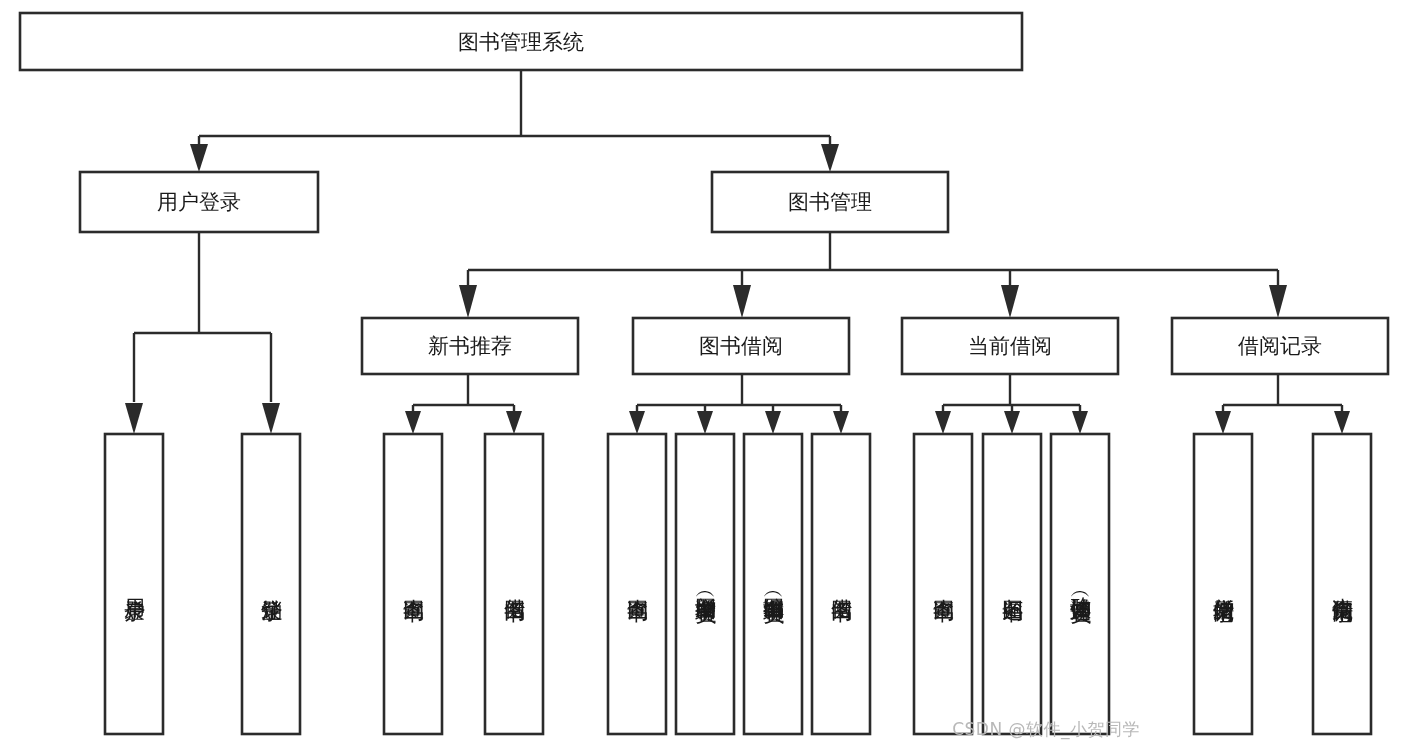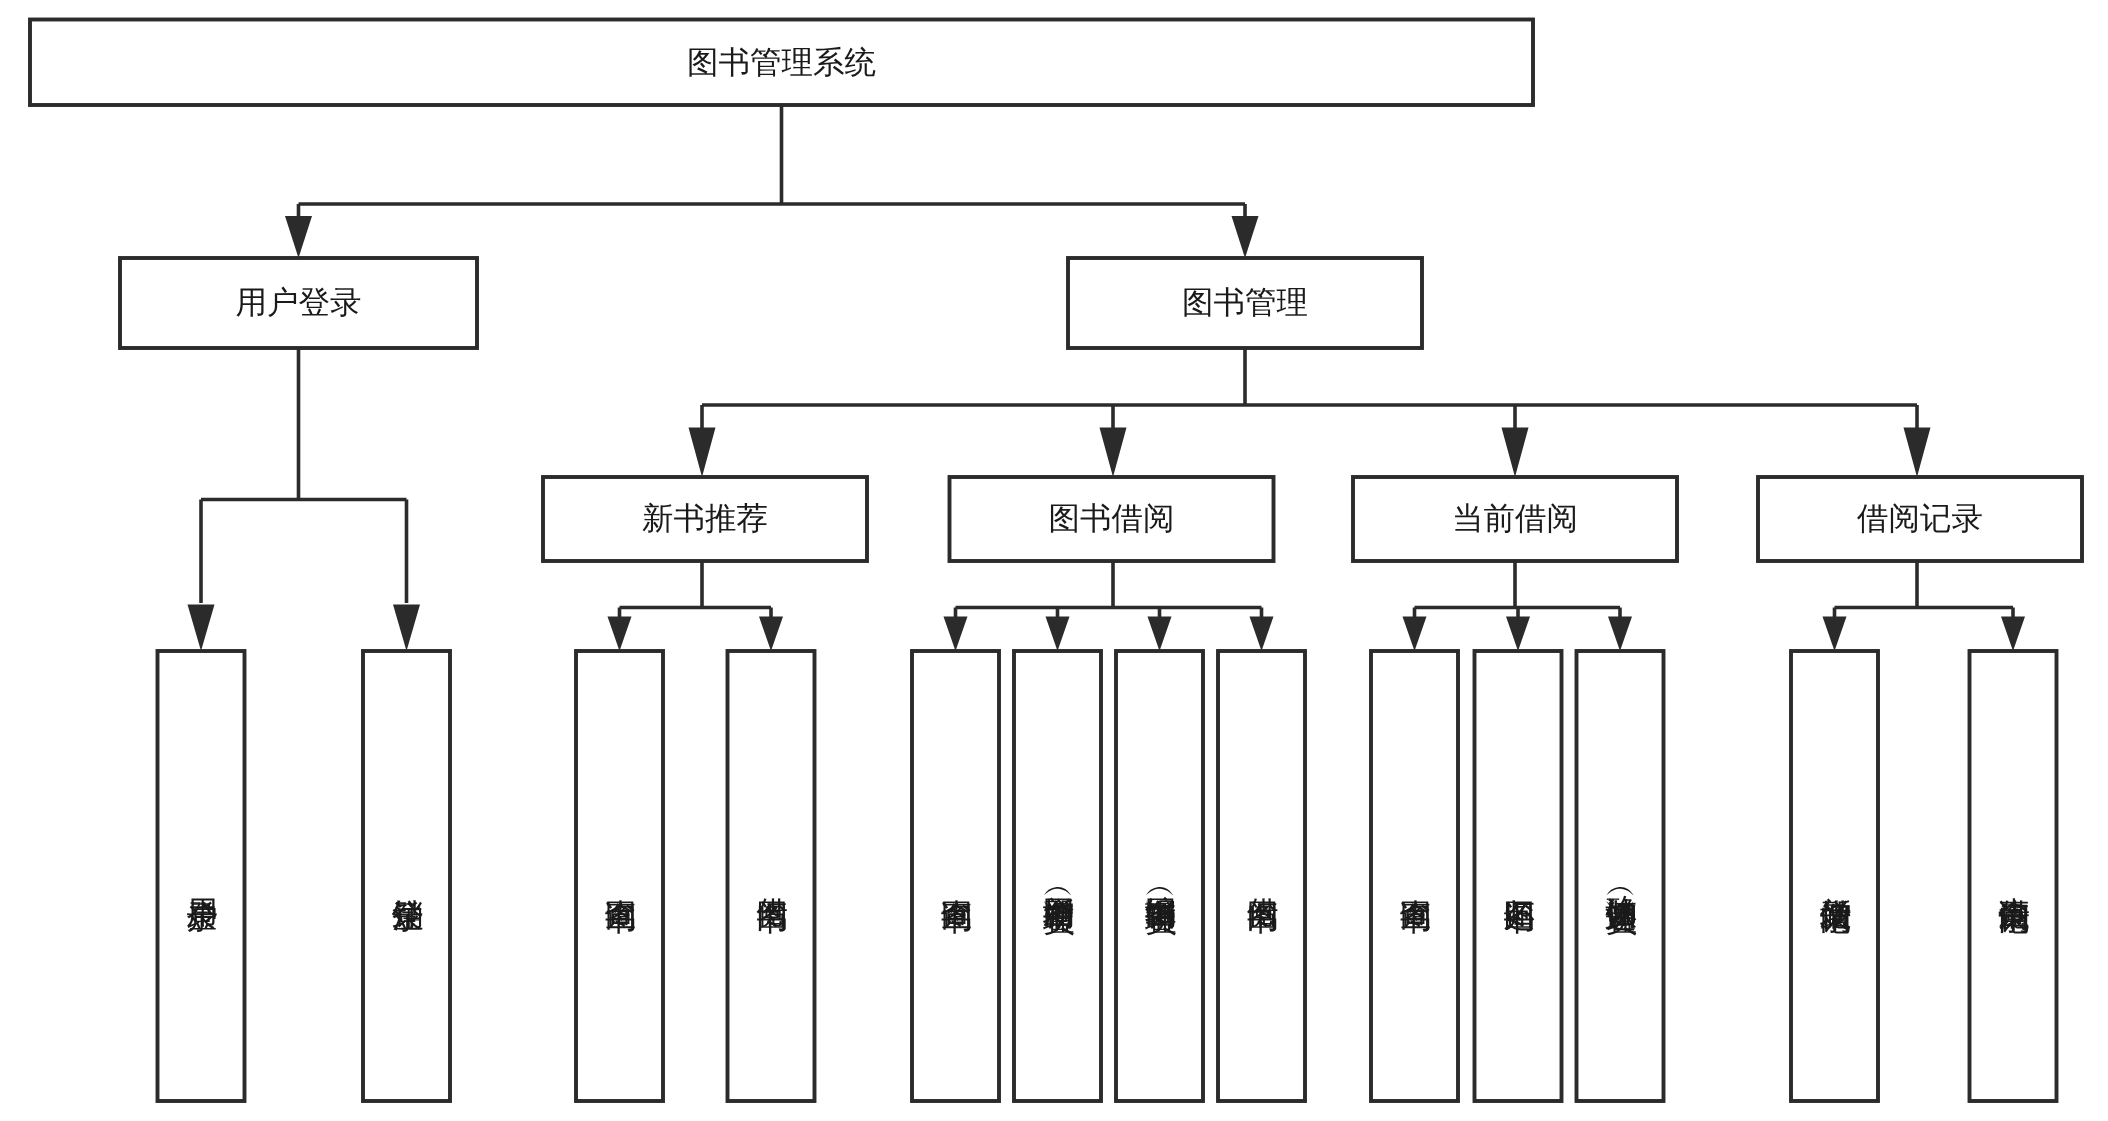--- a/index.html
+++ b/index.html
@@ -211,13 +211,14 @@
   <div class="vlabel" style="left:608px;  top:434px; width:58px; height:300px;">查询图书</div>
   <div class="vlabel" style="left:676px;  top:434px; width:58px; height:300px;">新增图书（管理员）</div>
   <div class="vlabel" style="left:744px;  top:434px; width:58px; height:300px;">编辑图书（管理员）</div>
   <div class="vlabel" style="left:812px;  top:434px; width:58px; height:300px;">借阅图书</div>
   <div class="vlabel" style="left:914px;  top:434px; width:58px; height:300px;">查询图书</div>
   <div class="vlabel" style="left:983px;  top:434px; width:58px; height:300px;">归还图书</div>
   <div class="vlabel" style="left:1051px; top:434px; width:58px; height:300px;">确认归还（管理员）</div>
   <div class="vlabel" style="left:1194px; top:434px; width:58px; height:300px;">新增借阅记录</div>
   <div class="vlabel" style="left:1313px; top:434px; width:58px; height:300px;">查询借阅记录</div>
 
+  <div class="watermark">CSDN @软件_小贺同学</div>
 </div>
 
 </body></html>

